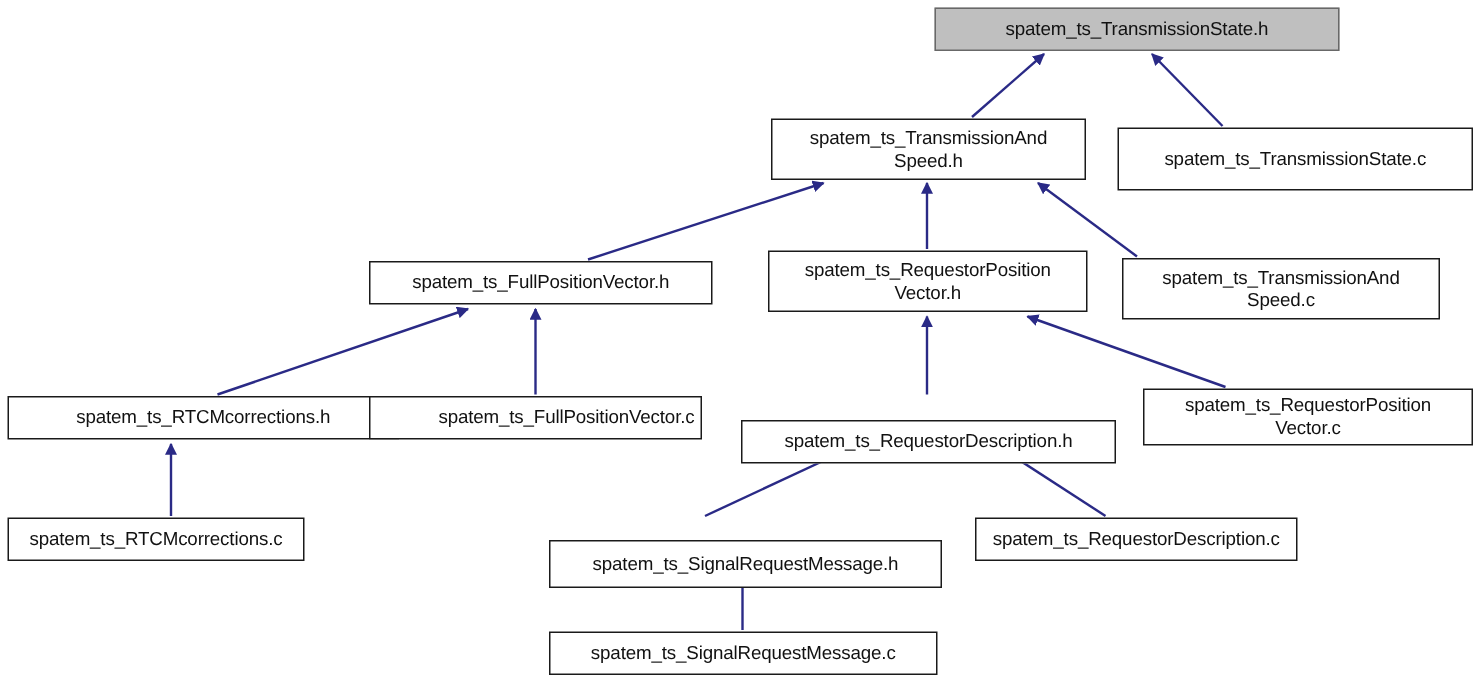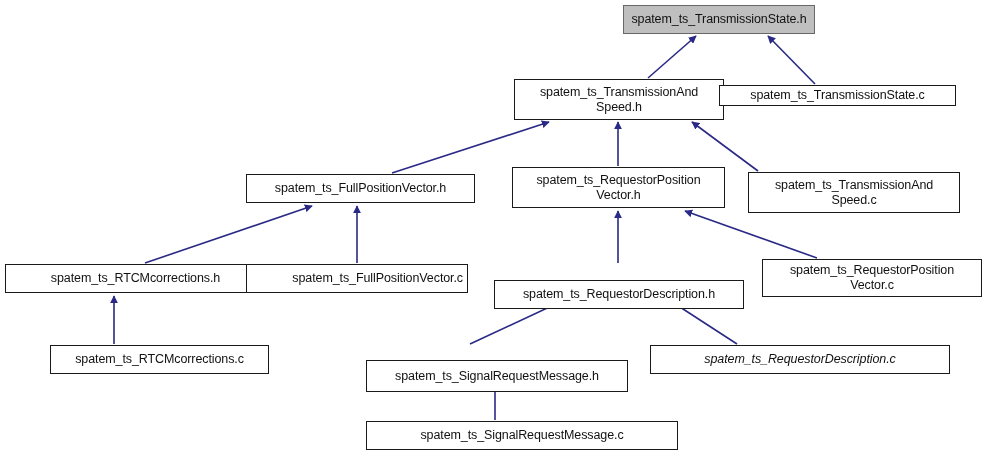--- a/index.html
+++ b/index.html
@@ -68,32 +68,32 @@
         <line x1="357" y1="263" x2="357" y2="206" stroke="#2a2a86" stroke-width="1.6" marker-end="url(#arrowhead)"></line>
         <line x1="618" y1="263" x2="618" y2="211" stroke="#2a2a86" stroke-width="1.6" marker-end="url(#arrowhead)"></line>
         <line x1="817" y1="258" x2="685" y2="211" stroke="#2a2a86" stroke-width="1.6" marker-end="url(#arrowhead)"></line>
         <line x1="114" y1="344" x2="114" y2="296" stroke="#2a2a86" stroke-width="1.6" marker-end="url(#arrowhead)"></line>
         <line x1="470" y1="344" x2="573" y2="296" stroke="#2a2a86" stroke-width="1.6" marker-end="url(#arrowhead)"></line>
         <line x1="737" y1="344" x2="663" y2="296" stroke="#2a2a86" stroke-width="1.6" marker-end="url(#arrowhead)"></line>
         <line x1="495" y1="420" x2="495" y2="377" stroke="#2a2a86" stroke-width="1.6" marker-end="url(#arrowhead)"></line>
       </g>
   </svg>
   <div id="nodes-layer">
-      <div class="node-box current" style="left: 623px; top: 5px; width: 192px; height: 29px;"><span class="node-label">spatem_ts_TransmissionState.h</span></div>
+      <div class="node-box current" style="left: 623px; top: 5px; width: 270px; height: 29px;"><span class="node-label">spatem_ts_TransmissionState.h</span></div>
       <div class="node-box" style="left: 514px; top: 79px; width: 210px; height: 41px;"><span class="node-label">spatem_ts_TransmissionAnd
 Speed.h</span></div>
-      <div class="node-box" style="left: 719px; top: 85px; width: 237px; height: 21px; justify-content: center;"><span class="node-label">spatem_ts_TransmissionState.c</span></div>
+      <div class="node-box" style="left: 745px; top: 85px; width: 237px; height: 42px; justify-content: center;"><span class="node-label">spatem_ts_TransmissionState.c</span></div>
       <div class="node-box" style="left: 246px; top: 174px; width: 229px; height: 29px;"><span class="node-label">spatem_ts_FullPositionVector.h</span></div>
       <div class="node-box" style="left: 512px; top: 167px; width: 213px; height: 41px;"><span class="node-label">spatem_ts_RequestorPosition
 Vector.h</span></div>
       <div class="node-box" style="left: 748px; top: 172px; width: 212px; height: 41px;"><span class="node-label">spatem_ts_TransmissionAnd
 Speed.c</span></div>
       <div class="node-box" style="left: 5px; top: 264px; width: 261px; height: 29px; text-align: center;"><span class="node-label">spatem_ts_RTCMcorrections.h</span></div>
       <div class="node-box" style="left: 246px; top: 264px; width: 222px; height: 29px; text-align: right;"><span class="node-label">spatem_ts_FullPositionVector.c</span></div>
       <div class="node-box" style="left: 494px; top: 280px; width: 250px; height: 29px;"><span class="node-label">spatem_ts_RequestorDescription.h</span></div>
       <div class="node-box" style="left: 762px; top: 259px; width: 220px; height: 38px;"><span class="node-label">spatem_ts_RequestorPosition
 Vector.c</span></div>
-      <div class="node-box" style="left: 5px; top: 345px; width: 219px; height: 29px; margin-left: 45px;"><span class="node-label">spatem_ts_RTCMcorrections.c</span></div>
+      <div class="node-box" style="left: 5px; top: 345px; width: 198px; height: 29px;"><span class="node-label">spatem_ts_RTCMcorrections.c</span></div>
       <div class="node-box" style="left: 366px; top: 360px; width: 262px; height: 32px;"><span class="node-label">spatem_ts_SignalRequestMessage.h</span></div>
-      <div class="node-box" style="left: 650px; top: 345px; width: 300px; height: 29px; font-style: italic;"><span class="node-label">spatem_ts_RequestorDescription.c</span></div>
-      <div class="node-box" style="left: 366px; top: 421px; width: 312px; height: 29px;"><span class="node-label">spatem_ts_SignalRequestMessage.c</span></div>
+      <div class="node-box" style="left: 650px; top: 345px; width: 215px; height: 29px;"><span class="node-label">spatem_ts_RequestorDescription.c</span></div>
+      <div class="node-box" style="left: 366px; top: 421px; width: 259px; height: 29px;"><span class="node-label">spatem_ts_SignalRequestMessage.c</span></div>
     </div>
 </div>
 
 </body></html>

